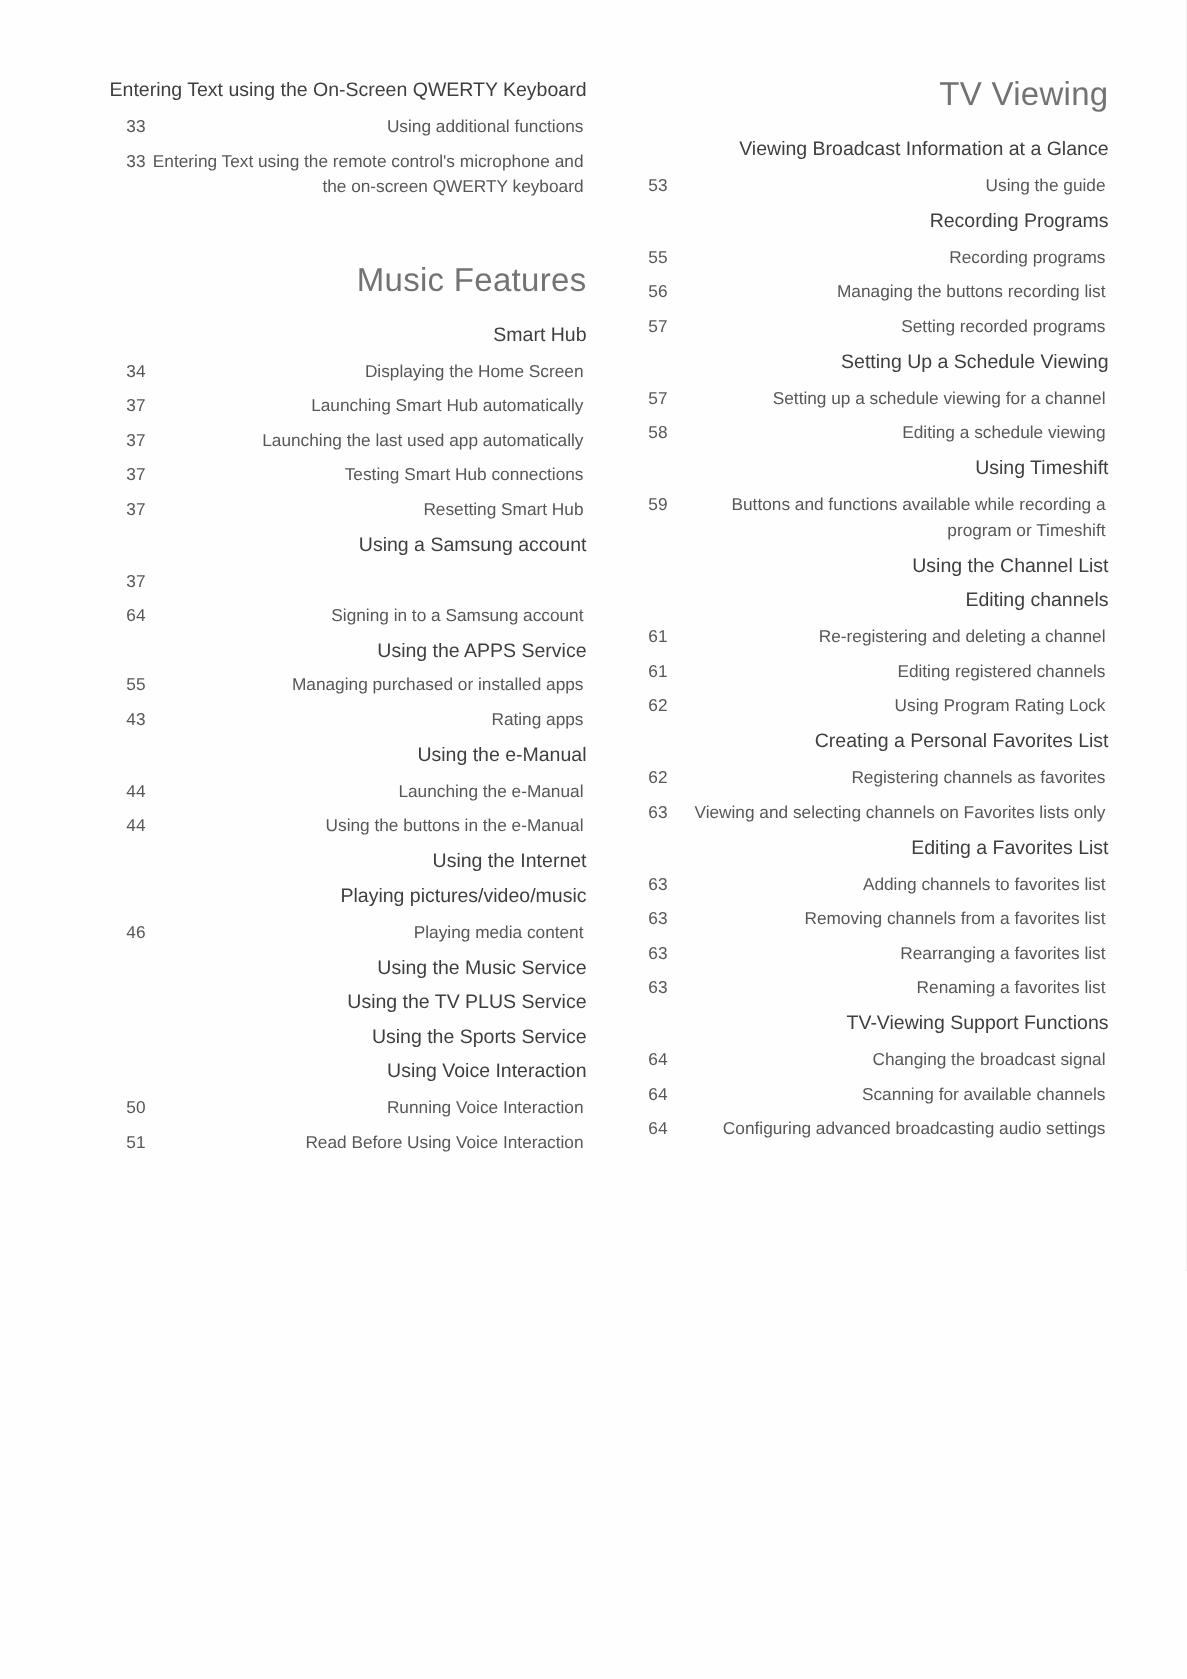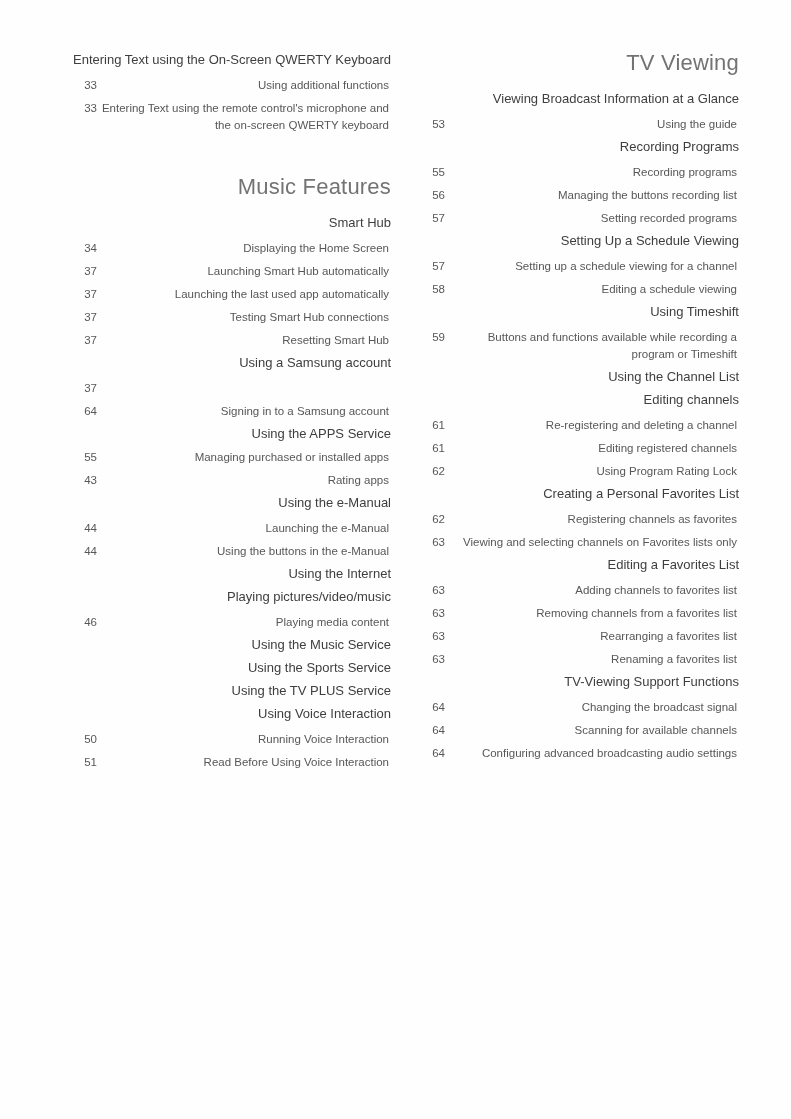--- a/index.html
+++ b/index.html
@@ -138,24 +138,24 @@
           <div class="section-title">Playing pictures/video/music</div>
           <div class="item first">
             <span class="num">46</span>
             <span class="txt">Playing media content</span>
           </div>
         </div>
         <div class="section">
           <div class="section-title">Using the Music Service</div>
         </div>
         <div class="section">
+          <div class="section-title">Using the TV PLUS Service</div>
+        </div>
+        <div class="section">
           <div class="section-title">Using the Sports Service</div>
-        </div>
-        <div class="section">
-          <div class="section-title">Using the TV PLUS Service</div>
         </div>
         <div class="section">
           <div class="section-title">Using Voice Interaction</div>
           <div class="item first">
             <span class="num">50</span>
             <span class="txt">Running Voice Interaction</span>
           </div>
           <div class="item">
             <span class="num">51</span>
             <span class="txt">Read Before Using Voice Interaction</span>

